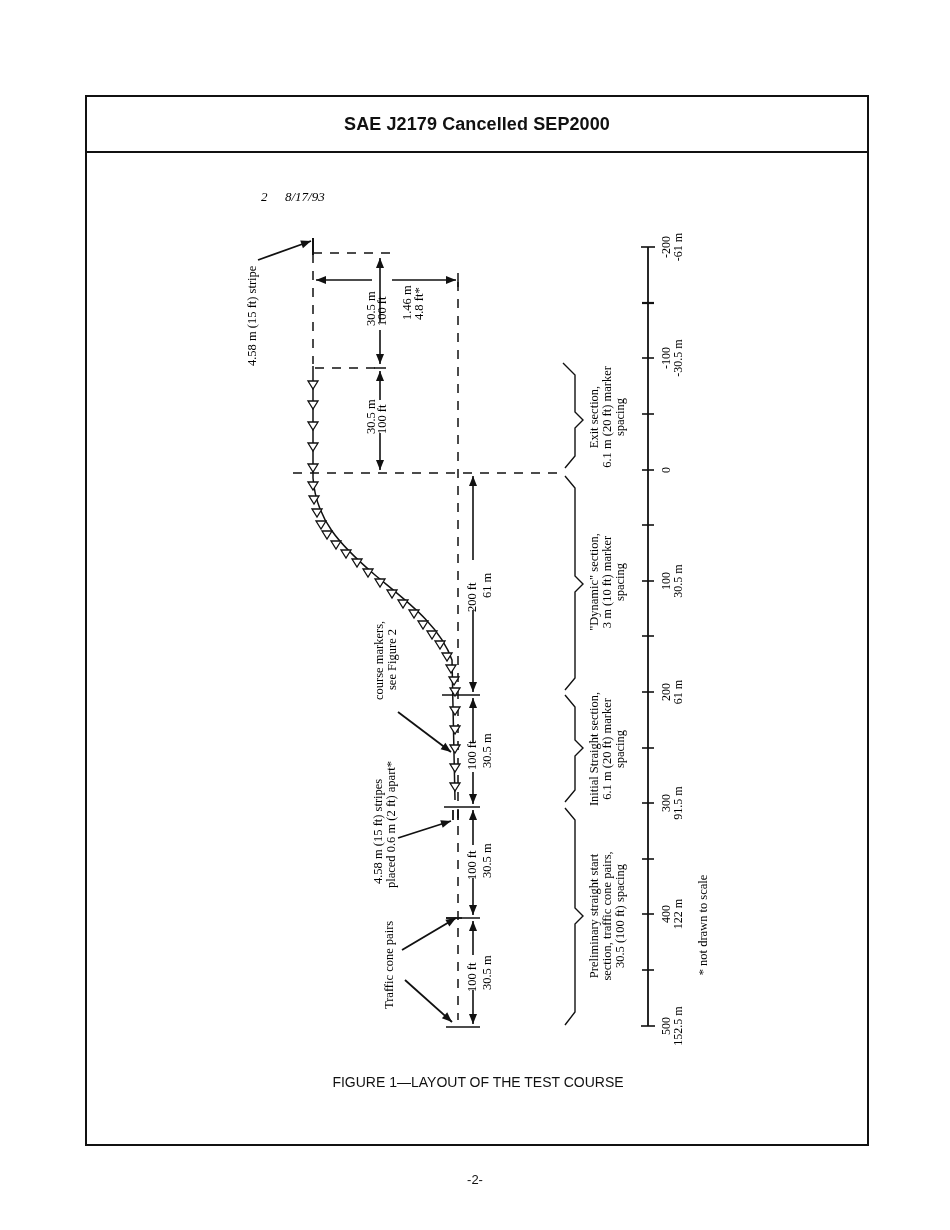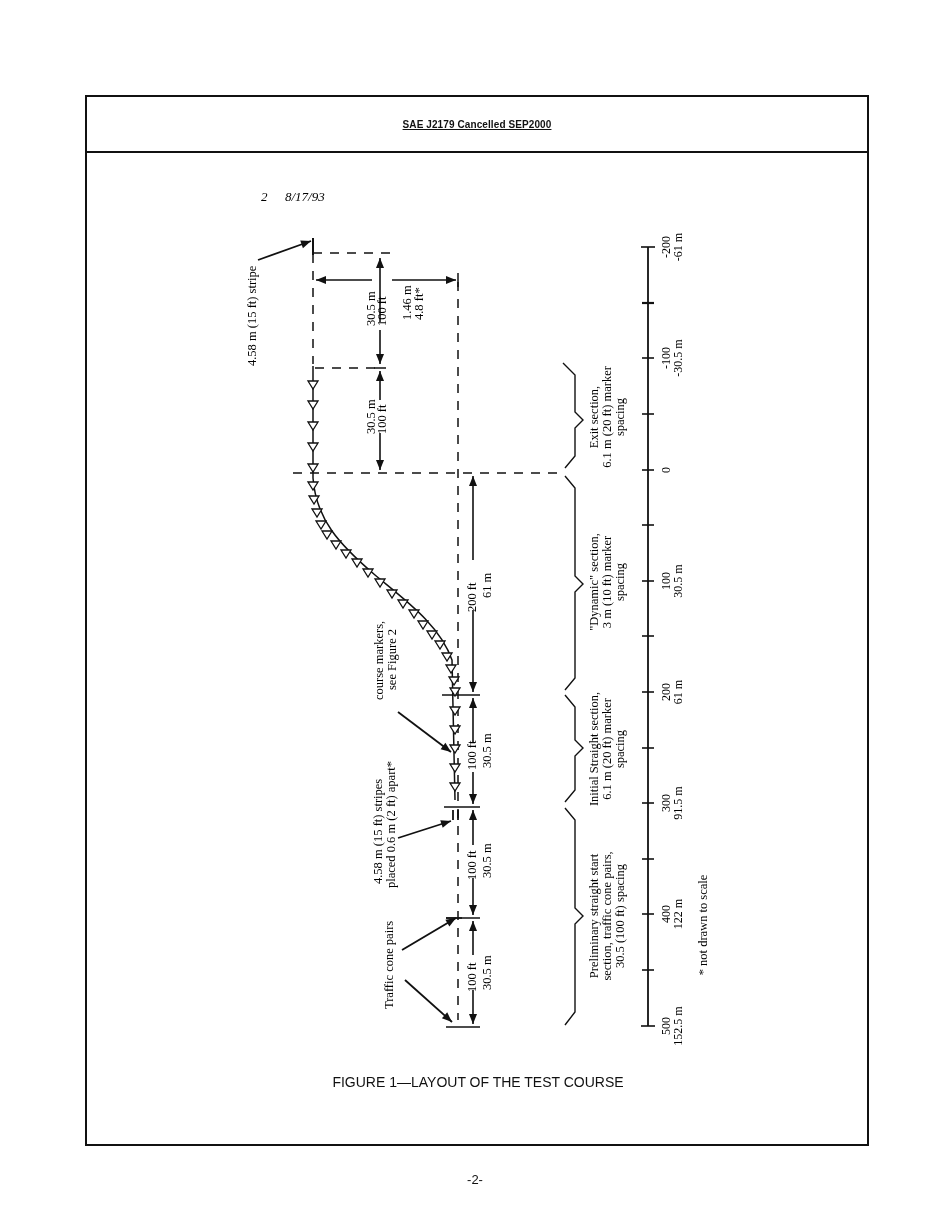--- a/index.html
+++ b/index.html
@@ -2,21 +2,21 @@
 <html><head>
 <meta charset="utf-8">
 <style>
   html, body { margin: 0; padding: 0; background: #ffffff; }
   body { width: 950px; height: 1230px; position: relative; overflow: hidden;
          font-family: "Liberation Sans", sans-serif; color: #111; }
   .frame { position: absolute; left: 85px; top: 95px; width: 784px; height: 1051px;
            border: 2px solid #111; box-sizing: border-box; }
   .header { position: absolute; left: 0; top: 0; right: 0; height: 54px;
             border-bottom: 2px solid #111; display: flex; align-items: center; justify-content: center; }
-  .header-title { font-weight: bold; font-size: 10px; letter-spacing: 0.1px; text-decoration: underline; }
+  .header-title { font-weight: bold; font-size: 18px; letter-spacing: 0.1px; }
   .page-number { position: absolute; top: 1172px; left: 0; width: 950px; text-align: center; font-size: 13px; }
   .caption { position: absolute; top: 1074px; left: 0; width: 956px; text-align: center; font-size: 14px; }
   svg.diagram { position: absolute; left: 0; top: 0; }
   .serif { font-family: "Liberation Serif", serif; }
 </style>
 </head>
 <body>
 
 <div class="frame">
   <div class="header">

